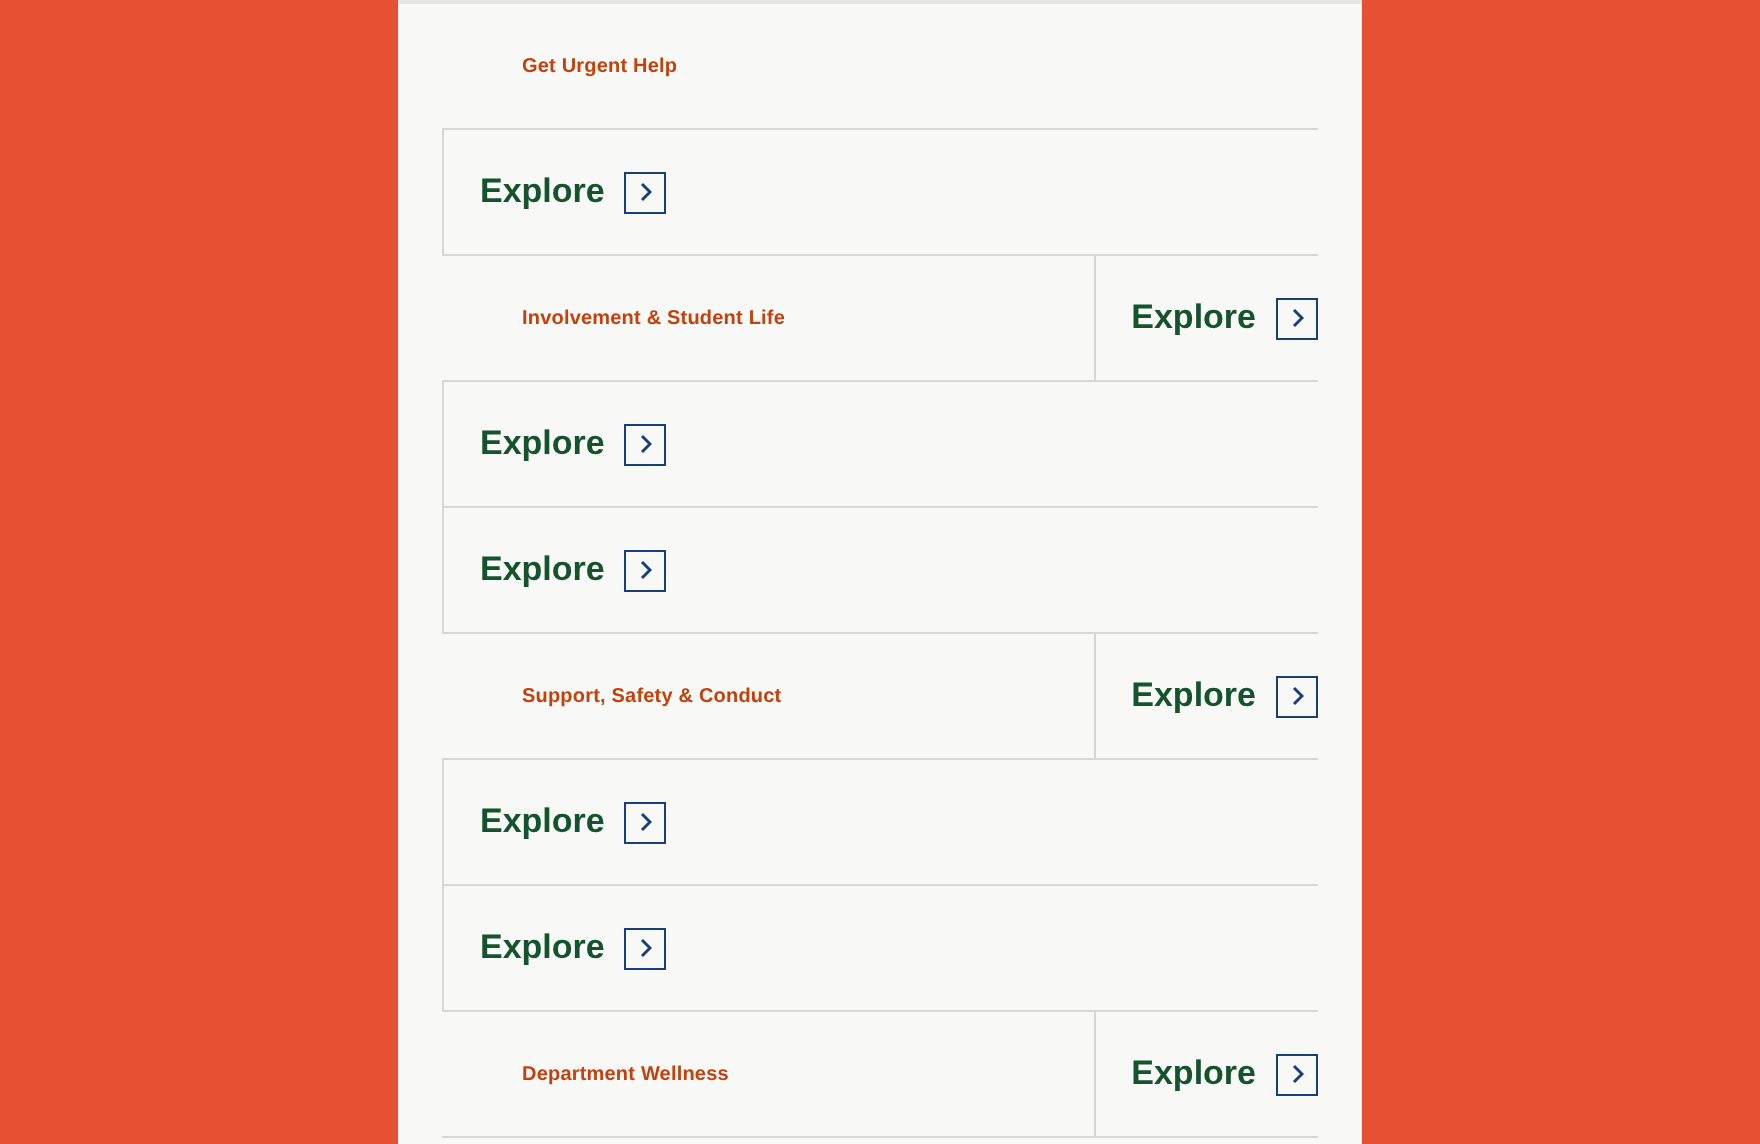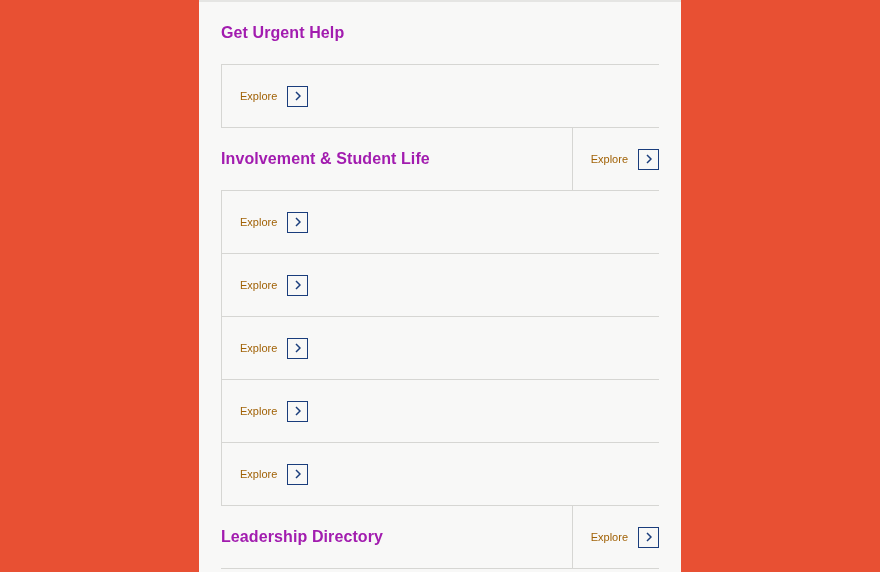--- a/index.html
+++ b/index.html
@@ -33,38 +33,39 @@
   .nav-item.first {
     border-top: none;
   }
   .nav-label-cell {
     flex: 1;
     display: flex;
     align-items: center;
     padding: 18px 0;
   }
   .nav-label {
-    font-size: 16px;
+    font-size: 10px;
     font-weight: 700;
-    color: #a21caf;
+    color: #c2410c;
     letter-spacing: 0.1px;
+    margin-left: 40px;
   }
   .explore-cell {
     display: flex;
     align-items: center;
     padding-left: 18px;
     border-left: 1px solid #D6D6D3;
     cursor: pointer;
     gap: 10px;
     padding-right: 0;
   }
   .explore-label {
-    font-size: 11px;
-    color: #a16207;
-    font-weight: 400;
+    font-size: 17px;
+    color: #14532d;
+    font-weight: 700;
   }
   .chevron-box {
     width: 21px;
     height: 21px;
     border: 1.5px solid #1A3D7C;
     display: flex;
     align-items: center;
     justify-content: center;
   }
   .chevron-box svg {
@@ -126,20 +127,23 @@
         <span class="explore-label">Explore</span>
         <span class="chevron-box">
           <svg viewBox="0 0 6 10">
               <path d="M1 1 L5 5 L1 9" stroke="#1A3D7C" stroke-width="1.5" fill="none"></path>
             </svg>
         </span>
       </div>
     </div>
 
     <div class="nav-item">
+      <div class="nav-label-cell">
+        <span class="nav-label">Support, Safety &amp; Conduct</span>
+      </div>
       <div class="explore-cell">
         <span class="explore-label">Explore</span>
         <span class="chevron-box">
           <svg viewBox="0 0 6 10">
               <path d="M1 1 L5 5 L1 9" stroke="#1A3D7C" stroke-width="1.5" fill="none"></path>
             </svg>
         </span>
       </div>
     </div>
 
@@ -160,21 +164,21 @@
         <span class="chevron-box">
           <svg viewBox="0 0 6 10">
               <path d="M1 1 L5 5 L1 9" stroke="#1A3D7C" stroke-width="1.5" fill="none"></path>
             </svg>
         </span>
       </div>
     </div>
 
     <div class="nav-item">
       <div class="nav-label-cell">
-        <span class="nav-label">Leadership Directory</span>
+        <span class="nav-label">Department Wellness</span>
       </div>
       <div class="explore-cell">
         <span class="explore-label">Explore</span>
         <span class="chevron-box">
           <svg viewBox="0 0 6 10">
               <path d="M1 1 L5 5 L1 9" stroke="#1A3D7C" stroke-width="1.5" fill="none"></path>
             </svg>
         </span>
       </div>
     </div>

